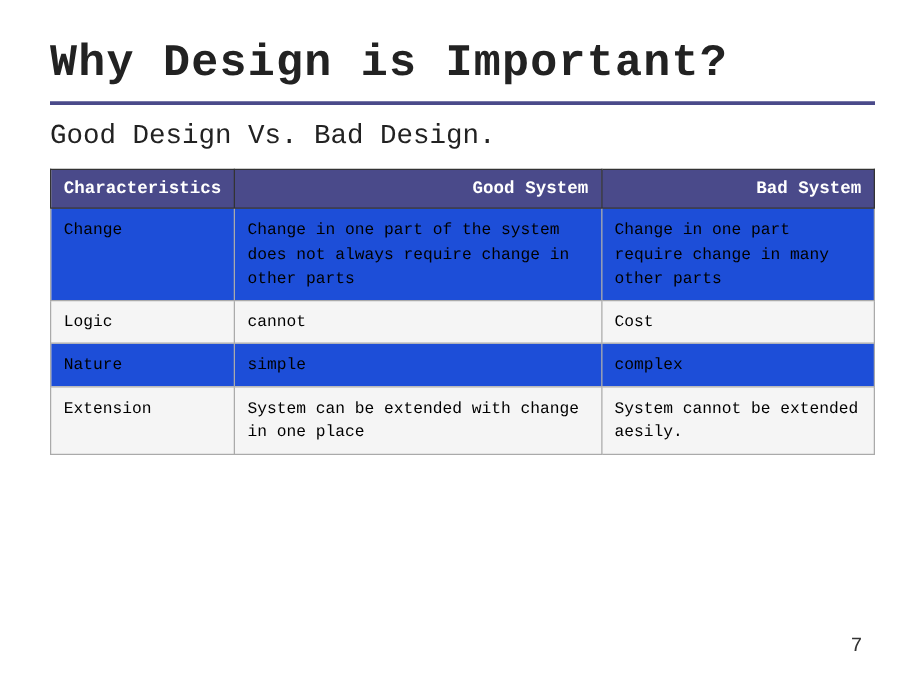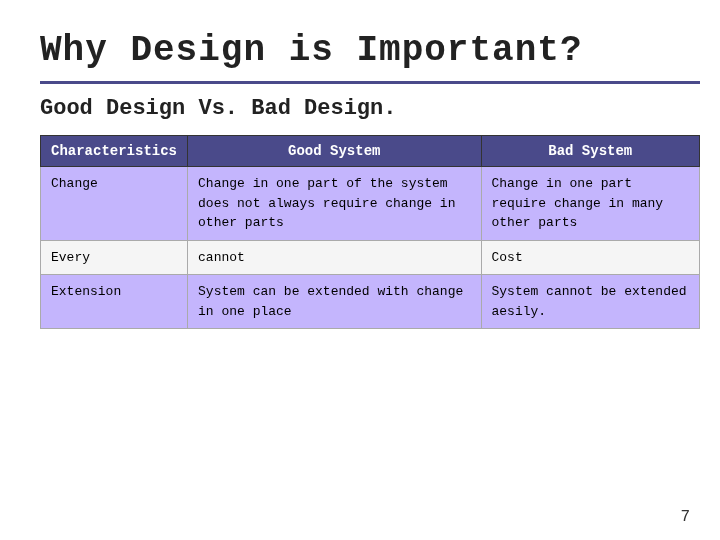--- a/index.html
+++ b/index.html
@@ -25,42 +25,42 @@
     }
     .divider {
       border: none;
       border-top: 3px solid #4a4a8a;
       margin-bottom: 12px;
     }
     .subtitle {
       font-size: 22px;
       color: #222;
       margin-bottom: 14px;
-      font-weight: bold;
+      font-weight: normal;
     }
     table {
       width: 100%;
       border-collapse: collapse;
       font-size: 13px;
     }
     th {
       background: #4a4a8a;
       color: #fff;
       padding: 7px 10px;
-      text-align: center;
+      text-align: right;
       font-size: 14px;
       font-weight: bold;
       border: 1px solid #333;
     }
     td {
       padding: 7px 10px;
       border: 1px solid #aaa;
       vertical-align: top;
       line-height: 1.5;
-      background: #c4b5fd;
+      background: #1d4ed8;
     }
     tr:nth-child(even) td {
       background: #f5f5f5;
     }
     .page-number {
       position: absolute;
       bottom: 14px;
       right: 30px;
       font-size: 16px;
       color: #333;
@@ -82,23 +82,28 @@
         <th>Bad System</th>
       </tr>
     </thead>
     <tbody id="table-body">
     <tr>
           <td>Change</td>
           <td>Change in one part of the system does not always require change in other parts</td>
           <td>Change in one part require change in many other parts</td>
         </tr>
         <tr>
-          <td>Every</td>
+          <td>Logic</td>
           <td>cannot</td>
           <td>Cost</td>
+        </tr>
+        <tr>
+          <td>Nature</td>
+          <td>simple</td>
+          <td>complex</td>
         </tr>
         <tr>
           <td>Extension</td>
           <td>System can be extended with change in one place</td>
           <td>System cannot be extended aesily.</td>
         </tr>
       </tbody>
   </table>
 
   <div class="page-number">7</div>

